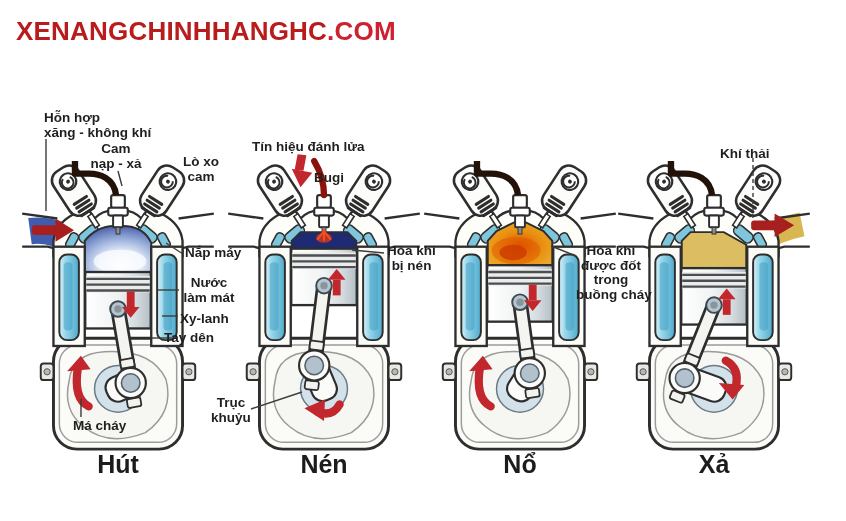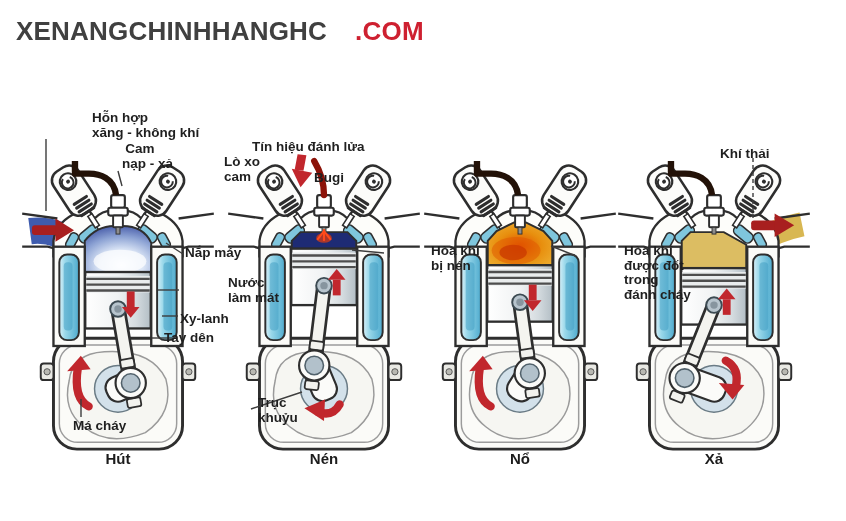--- a/index.html
+++ b/index.html
@@ -3,35 +3,35 @@
 <meta charset="utf-8">
 <style>
   html,body{margin:0;padding:0;background:#ffffff;}
   .stage{position:relative;width:846px;height:521px;background:#ffffff;overflow:hidden;
          font-family:"Liberation Sans",sans-serif;}
   .logo{position:absolute;left:16px;top:16px;font-weight:800;font-size:26px;letter-spacing:.2px;
         white-space:nowrap;}
   .engine{position:absolute;top:163px;width:176px;height:292px;}
   .engine svg{overflow:visible;display:block;}
   .caption{position:absolute;top:450px;width:176px;text-align:center;
-           font-size:15px;font-weight:700;color:#1c1c1c;}
+           font-size:25px;font-weight:700;color:#1c1c1c;}
   .lbl{position:absolute;font-size:13.5px;font-weight:700;color:#1f1f1f;line-height:1.08;
        white-space:nowrap;z-index:4;}
   .ctr{text-align:center;}
-  .ln{display:block;margin-left:48px;}
+  .ln{display:block;}
   .overlay{position:absolute;left:0;top:0;z-index:3;pointer-events:none;}
   .engine{z-index:2;}
 </style>
 </head>
 <body>
 
 <div class="stage">
 
   <div class="logo">
-    <span style="color:#404040;">XENANGCHINHHANGHC</span><span style="color:#ce2030;margin-left:28px;">.COM</span>
+    <span style="color:#b91c1c;">XENANGCHINHHANGHC</span><span style="color:#ce2030;">.COM</span>
   </div>
 
   <div class="engine" style="left:30px">
       <svg viewBox="0 0 180 300" width="176" height="292" preserveAspectRatio="none">
         <defs>
     <linearGradient id="wg0" x1="0" y1="0" x2="1" y2="0">
             <stop offset="0" stop-color="#d8f0f8"></stop>
             <stop offset="0.3" stop-color="#9ad8ea"></stop>
             <stop offset="1" stop-color="#4fabce"></stop>
           </linearGradient>
@@ -578,21 +578,21 @@
     <span class="ln">bị nén</span>
   </div>
   <div class="lbl ctr" style="left:210px;top:396px;width:42px">
     <span class="ln">Trục</span>
     <span class="ln">khuỷu</span>
   </div>
   <div class="lbl ctr" style="left:576px;top:244px;width:70px">
     <span class="ln">Hòa khí</span>
     <span class="ln">được đốt</span>
     <span class="ln">trong</span>
-    <span class="ln">đánh cháy</span>
+    <span class="ln">buồng cháy</span>
   </div>
   <div class="lbl" style="left:720px;top:147px">Khí thải</div>
 
   <div class="caption" style="left:30px">Hút</div>
   <div class="caption" style="left:432px">Nổ</div>
   <div class="caption" style="left:236px">Nén</div>
   <div class="caption" style="left:626px">Xả</div>
 
 </div>
 

